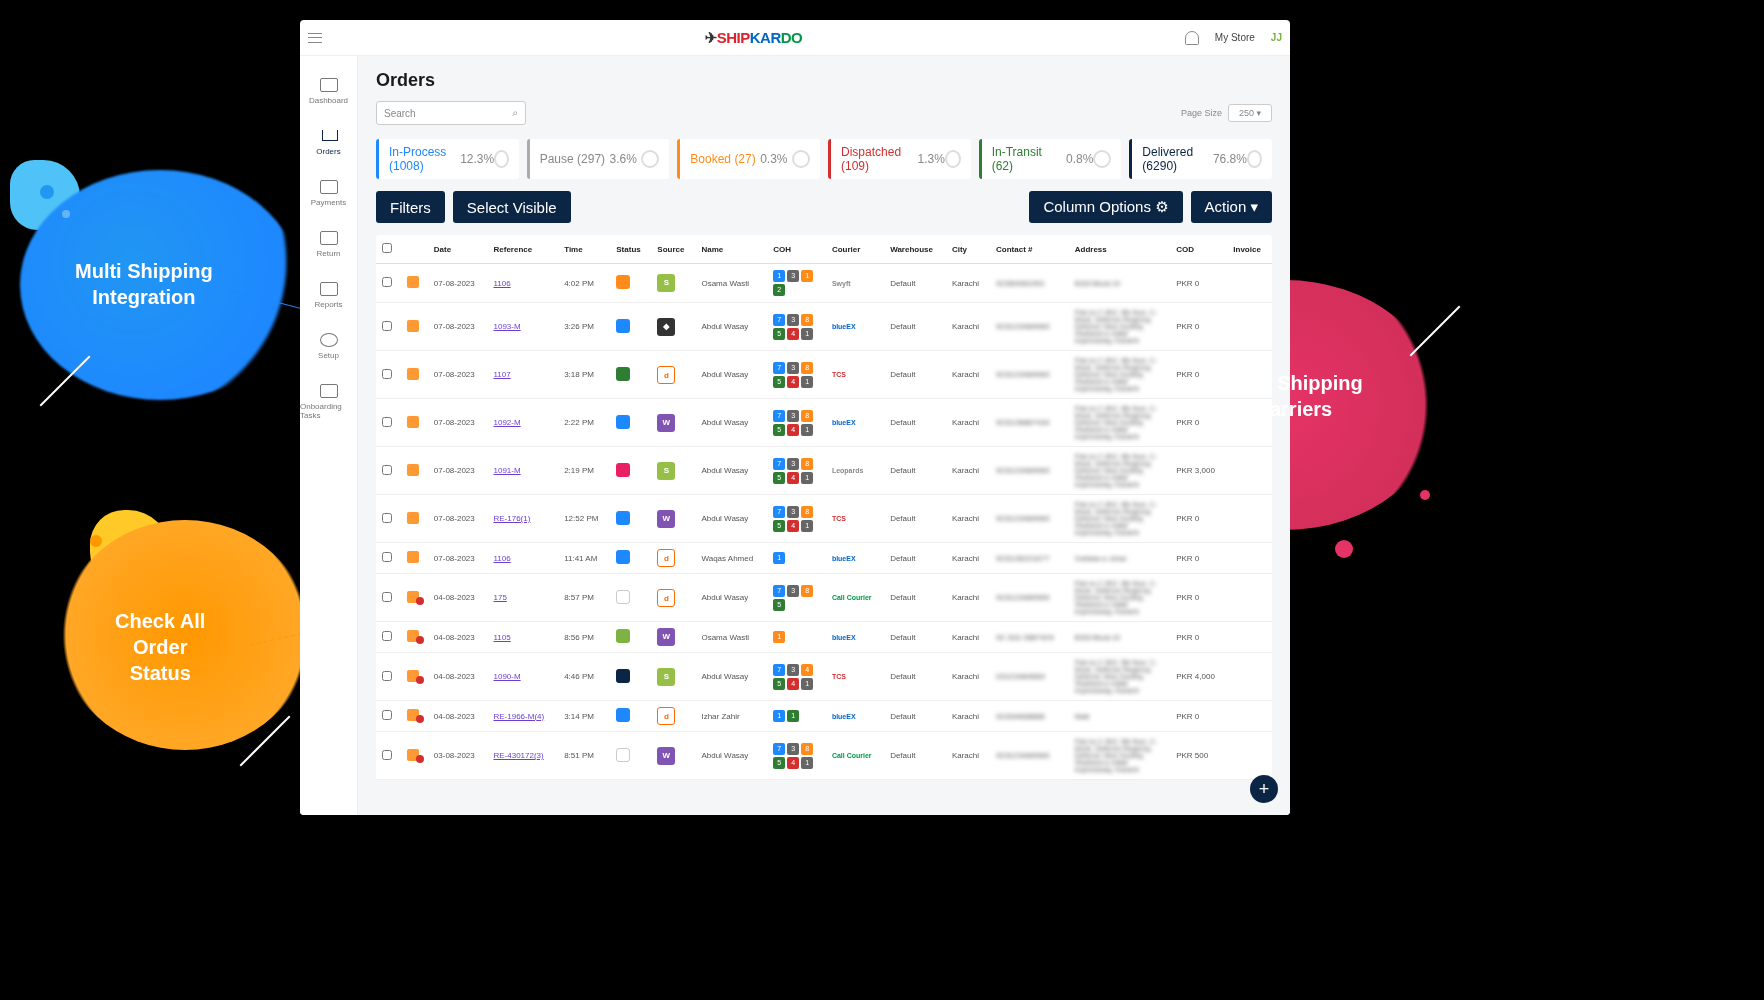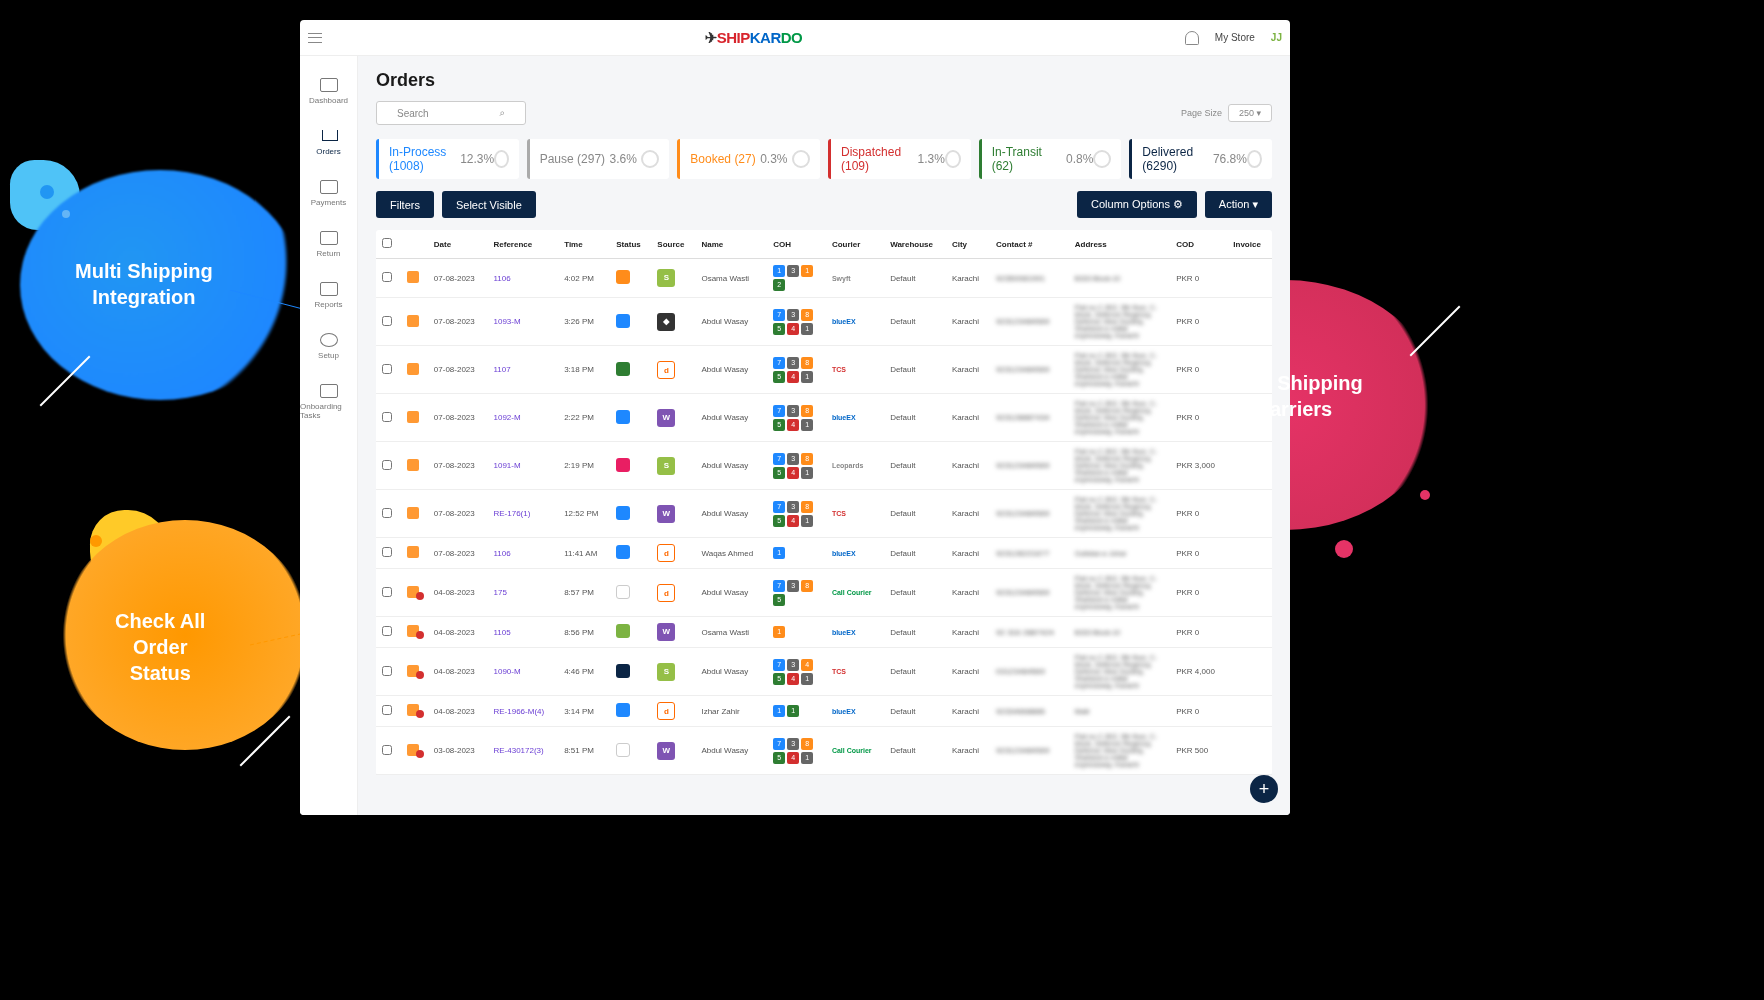--- a/index.html
+++ b/index.html
@@ -16,47 +16,47 @@
 .sidebar{width:58px;background:#fff;border-right:1px solid #eee;display:flex;flex-direction:column;padding-top:10px}
 .sb-item{display:flex;flex-direction:column;align-items:center;padding:12px 0;font-size:8px;color:#777;cursor:pointer;gap:4px}
 .sb-item.active{color:#0b2545}
 .sb-ico{width:18px;height:14px;border:1.5px solid currentColor;border-radius:2px}
 .sb-ico.cart{border:none;position:relative}
 .sb-ico.cart::before{content:"";position:absolute;width:14px;height:10px;border:1.5px solid currentColor;border-top:none;bottom:2px;left:2px}
 .sb-ico.gear{border-radius:50%}
 .main{flex:1;background:#f5f6f8;padding:14px 18px;overflow:auto}
 .pagetitle{font-size:18px;font-weight:700;color:#1a1a1a;margin-bottom:10px}
 .row1{display:flex;justify-content:space-between;align-items:center;margin-bottom:14px}
-.search{width:150px;height:24px;border:1px solid #ccc;border-radius:3px;padding:0 20px;font-size:10px;color:#888;display:flex;align-items:center;justify-content:space-between;background:#fff}
+.search{width:150px;height:24px;border:1px solid #ccc;border-radius:3px;padding:0 7px;font-size:10px;color:#888;display:flex;align-items:center;justify-content:space-between;background:#fff}
 .pagesize{font-size:9px;color:#888;display:flex;align-items:center;gap:6px}
 .pagesize .sel{border:1px solid #ccc;border-radius:3px;padding:3px 10px;background:#fff;font-size:9px}
 .status-row{display:flex;gap:8px;margin-bottom:6px;flex-wrap:wrap}
 .stat-card{flex:1;min-width:140px;background:#fff;border-radius:3px;padding:6px 10px;display:flex;justify-content:space-between;align-items:center;border-left:3px solid #ccc}
 .stat-card .lbl{font-size:12px}
 .stat-card .pct{font-size:12px;color:#888}
 .stat-card .ring{width:18px;height:18px;border:2px solid #ddd;border-radius:50%}
 .sc-blue{border-left-color:#1e88ff}.sc-blue .lbl{color:#1e88ff}
 .sc-gray{border-left-color:#aaa}.sc-gray .lbl{color:#888}
 .sc-orange{border-left-color:#ff8c1a}.sc-orange .lbl{color:#ff8c1a}
 .sc-red{border-left-color:#d32f2f}.sc-red .lbl{color:#d32f2f}
 .sc-green{border-left-color:#2e7d32}.sc-green .lbl{color:#2e7d32}
 .sc-dblue{border-left-color:#0b2545}.sc-dblue .lbl{color:#0b2545}
 .sc-lred{border-left-color:#e57373}.sc-lred .lbl{color:#e57373}
 .sc-purple{border-left-color:#ab8cff}.sc-purple .lbl{color:#ab8cff}
 .toolbar{display:flex;justify-content:space-between;margin:12px 0}
-.btn{background:#0b2545;color:#fff;font-size:11px;padding:7px 14px;border-radius:3px;border:none;cursor:pointer}
+.btn{background:#0b2545;color:#fff;font-size:15px;padding:7px 14px;border-radius:3px;border:none;cursor:pointer}
 .toolbar .left,.toolbar .right{display:flex;gap:8px}
 .table{width:100%;background:#fff;border-radius:3px;font-size:8px;border-collapse:collapse}
 .table th{text-align:left;padding:8px 6px;font-weight:700;color:#222;border-bottom:1px solid #ddd;white-space:nowrap}
 .table td{padding:6px;border-bottom:1px solid #eee;color:#555;vertical-align:middle}
 .cb{width:10px;height:10px}
 .bag{width:12px;height:12px;background:#ff9933;border-radius:2px;display:inline-block}
 .bag.dup{position:relative}
 .bag.dup::after{content:"";position:absolute;width:8px;height:8px;background:#d32f2f;border-radius:50%;right:-5px;bottom:-2px}
-.ref{color:#6b3fd4;cursor:pointer}
+.ref{color:#6b3fd4;text-decoration:underline;cursor:pointer}
 .stat-ico{width:14px;height:14px;border-radius:3px;display:inline-block}
 .si-orange{background:#ff8c1a}.si-blue{background:#1e88ff}.si-green{background:#2e7d32}.si-pink{background:#e91e63}.si-white{background:#fff;border:1px solid #ccc}.si-dblue{background:#0b2545}.si-lgreen{background:#7cb342}
 .src{width:18px;height:18px;display:inline-block;border-radius:3px;font-size:8px;font-weight:700;text-align:center;line-height:18px}
 .shopify{background:#95bf47;color:#fff}
 .woo{background:#7f54b3;color:#fff}
 .daraz{background:#fff;border:1px solid #ff6a00;color:#ff6a00}
 .own{background:#333;color:#fff}
 .coh{display:flex;gap:2px;flex-wrap:wrap;max-width:40px}
 .coh span{width:12px;height:12px;border-radius:2px;font-size:7px;color:#fff;text-align:center;line-height:12px}
 .c-blue{background:#1e88ff}.c-gray{background:#666}.c-green{background:#2e7d32}.c-orange{background:#ff8c1a}.c-red{background:#d32f2f}

